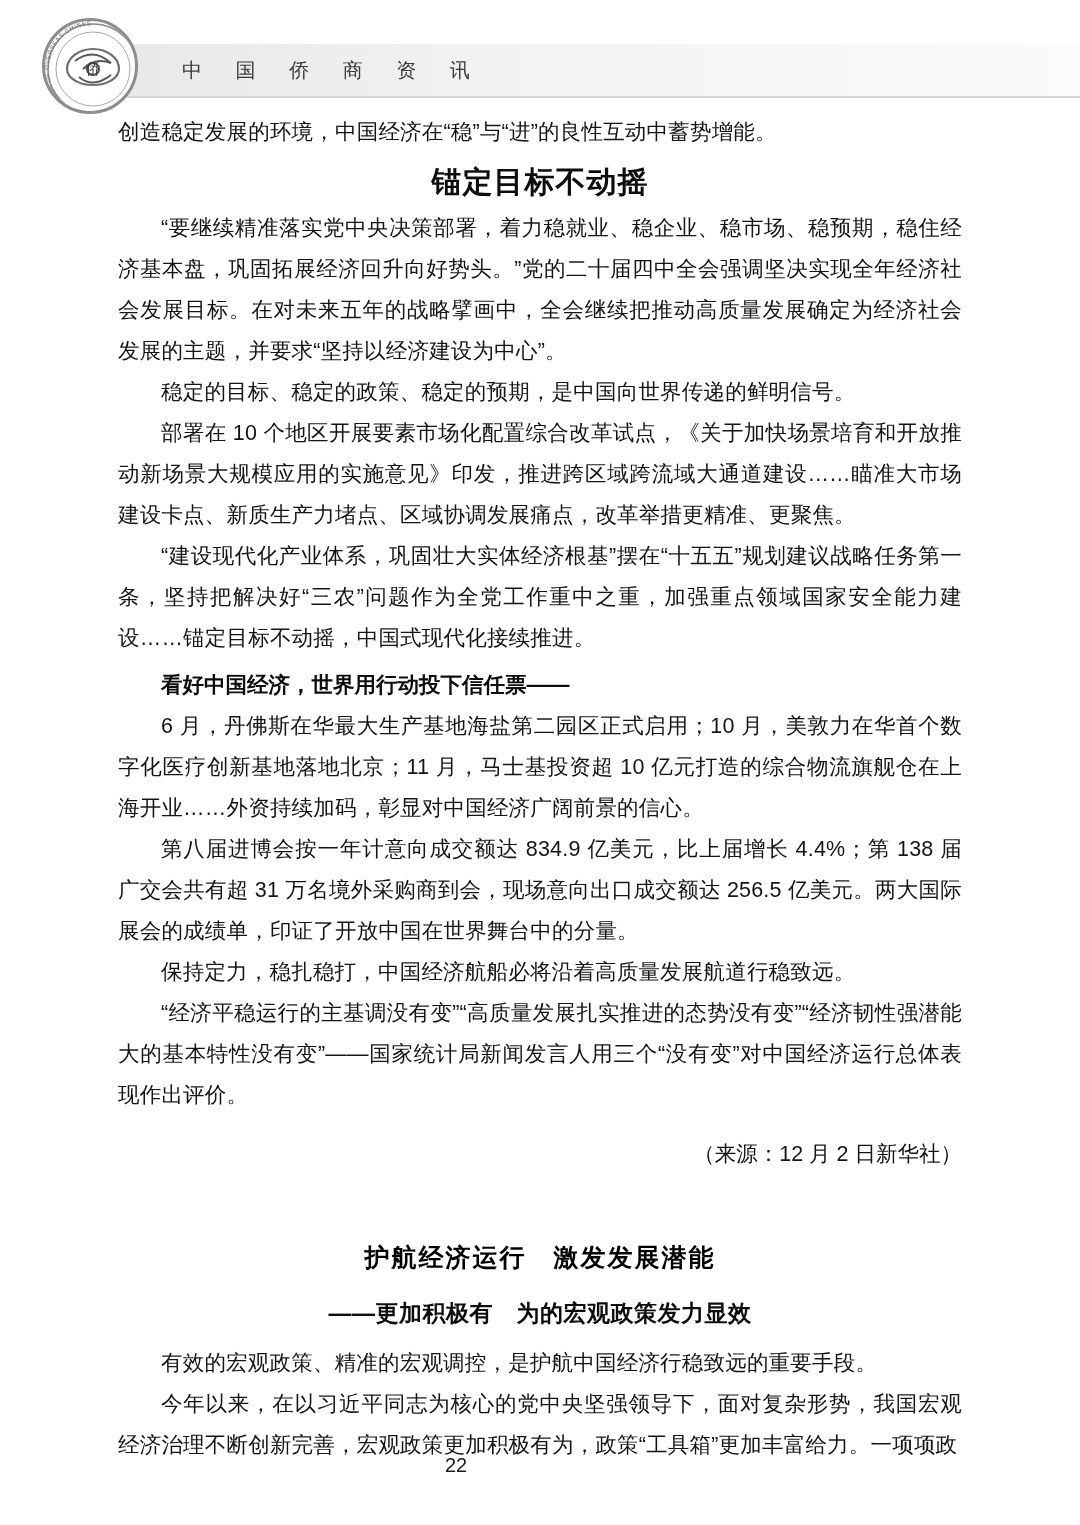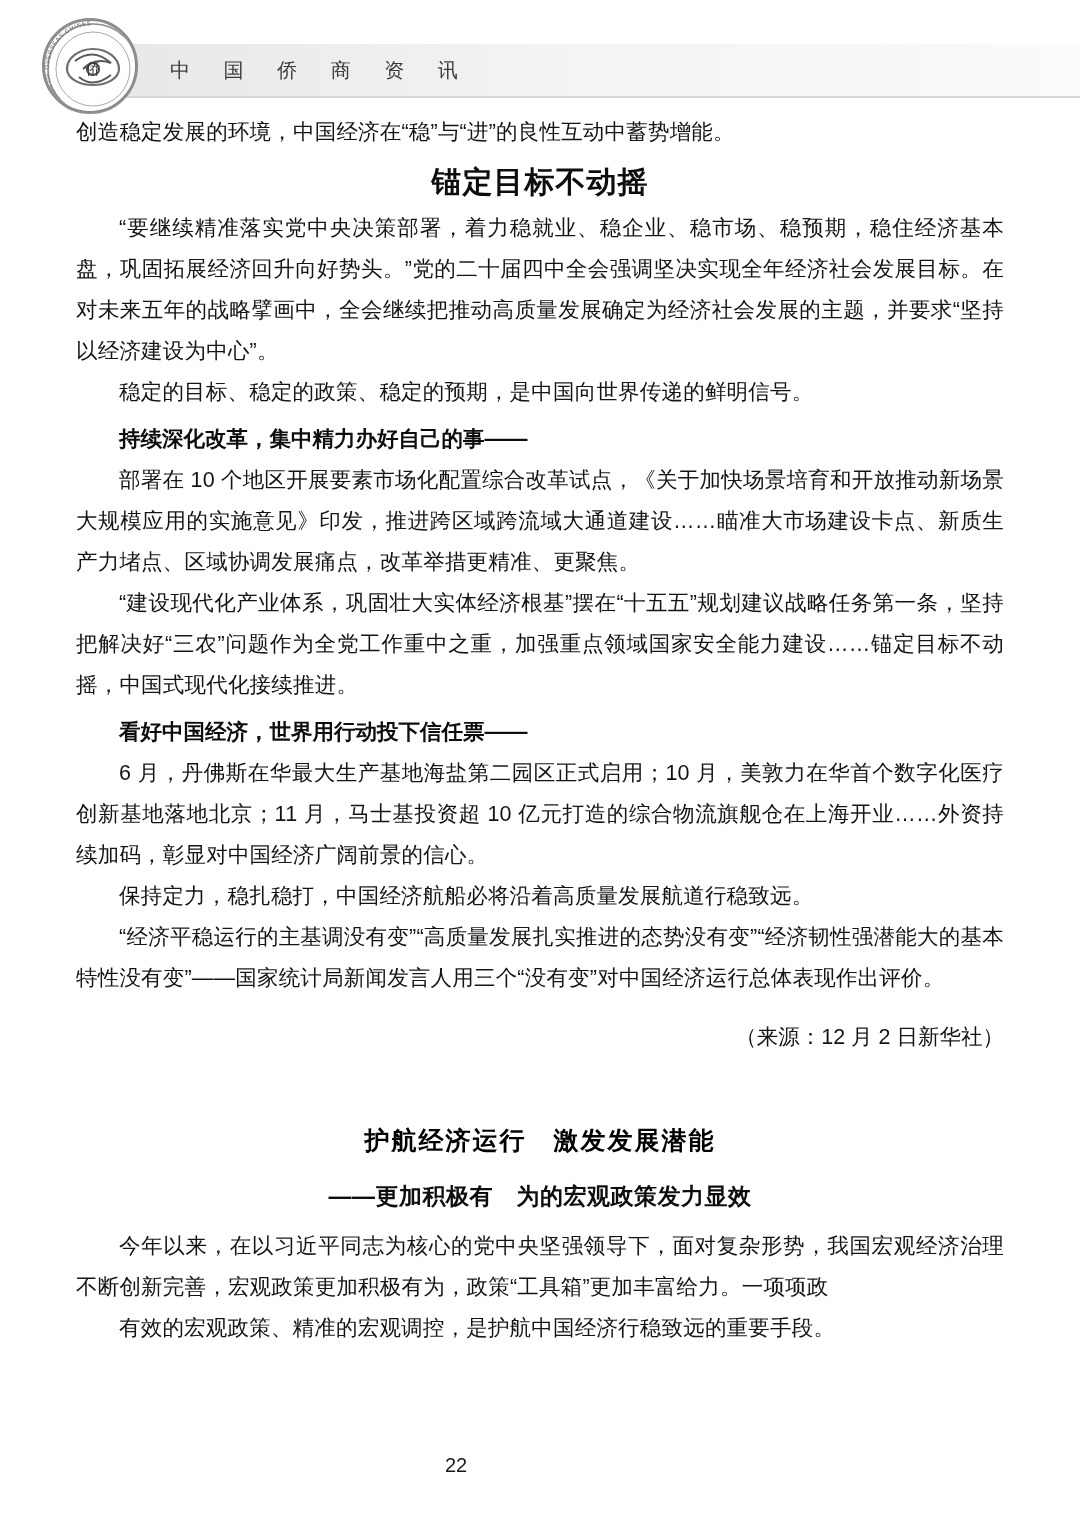--- a/index.html
+++ b/index.html
@@ -35,21 +35,21 @@
   .header-band-line {
     position: absolute;
     left: 108px;
     top: 96px;
     width: 972px;
     height: 2px;
     background: #d7d7d7;
   }
   .header-title {
     position: absolute;
-    left: 170px;
+    left: 182px;
     top: 57px;
     font-size: 20px;
     letter-spacing: 14px;
     color: #3a3a3a;
     font-weight: 500;
     white-space: nowrap;
   }
   .logo {
     position: absolute;
     left: 42px;
@@ -68,21 +68,21 @@
     left: 0; top: 0;
     width: 96px; height: 96px;
   }
 
   
   .content {
     position: absolute;
     left: 0;
     top: 112px;
     width: 1080px;
-    padding: 0 76px;
+    padding: 0 118px;
     box-sizing: border-box;
   }
   p.para {
     margin: 0 0 0 0;
     font-size: 21.5px;
     line-height: 41px;
     text-align: justify;
     text-justify: inter-ideograph;
     letter-spacing: 0.2px;
     color: #141414;
@@ -172,35 +172,35 @@
 
 <div class="content">
 
   <p class="para">创造稳定发展的环境，中国经济在“稳”与“进”的良性互动中蓄势增能。</p>
 
   <h2 class="sec-title">锚定目标不动摇</h2>
 
   <p class="para indent">“要继续精准落实党中央决策部署，着力稳就业、稳企业、稳市场、稳预期，稳住经济基本盘，巩固拓展经济回升向好势头。”党的二十届四中全会强调坚决实现全年经济社会发展目标。在对未来五年的战略擘画中，全会继续把推动高质量发展确定为经济社会发展的主题，并要求“坚持以经济建设为中心”。</p>
   <p class="para indent">稳定的目标、稳定的政策、稳定的预期，是中国向世界传递的鲜明信号。</p>
 
-  <h3 class="sub-title">持续深化改革，集中精力办好自己的事——</h3>
 
   <p class="para indent">部署在 10 个地区开展要素市场化配置综合改革试点，《关于加快场景培育和开放推动新场景大规模应用的实施意见》印发，推进跨区域跨流域大通道建设……瞄准大市场建设卡点、新质生产力堵点、区域协调发展痛点，改革举措更精准、更聚焦。</p>
   <p class="para indent">“建设现代化产业体系，巩固壮大实体经济根基”摆在“十五五”规划建议战略任务第一条，坚持把解决好“三农”问题作为全党工作重中之重，加强重点领域国家安全能力建设……锚定目标不动摇，中国式现代化接续推进。</p>
 
   <h3 class="sub-title">看好中国经济，世界用行动投下信任票——</h3>
 
   <p class="para indent">6 月，丹佛斯在华最大生产基地海盐第二园区正式启用；10 月，美敦力在华首个数字化医疗创新基地落地北京；11 月，马士基投资超 10 亿元打造的综合物流旗舰仓在上海开业……外资持续加码，彰显对中国经济广阔前景的信心。</p>
+  <p class="para indent">第八届进博会按一年计意向成交额达 834.9 亿美元，比上届增长 4.4%；第 138 届广交会共有超 31 万名境外采购商到会，现场意向出口成交额达 256.5 亿美元。两大国际展会的成绩单，印证了开放中国在世界舞台中的分量。</p>
   <p class="para indent">保持定力，稳扎稳打，中国经济航船必将沿着高质量发展航道行稳致远。</p>
   <p class="para indent">“经济平稳运行的主基调没有变”“高质量发展扎实推进的态势没有变”“经济韧性强潜能大的基本特性没有变”——国家统计局新闻发言人用三个“没有变”对中国经济运行总体表现作出评价。</p>
 
   <p class="source-line">（来源：12 月 2 日新华社）</p>
 
   <div class="article-two">
     <h1 class="art-title">护航经济运行　激发发展潜能</h1>
     <h2 class="art-subtitle">——更加积极有　为的宏观政策发力显效</h2>
+    <p class="para indent">有效的宏观政策、精准的宏观调控，是护航中国经济行稳致远的重要手段。</p>
     <p class="para indent">今年以来，在以习近平同志为核心的党中央坚强领导下，面对复杂形势，我国宏观经济治理不断创新完善，宏观政策更加积极有为，政策“工具箱”更加丰富给力。一项项政</p>
-    <p class="para indent">有效的宏观政策、精准的宏观调控，是护航中国经济行稳致远的重要手段。</p>
   </div>
 
 </div>
 
 <div class="page-number">22</div>
 
 </body></html>

